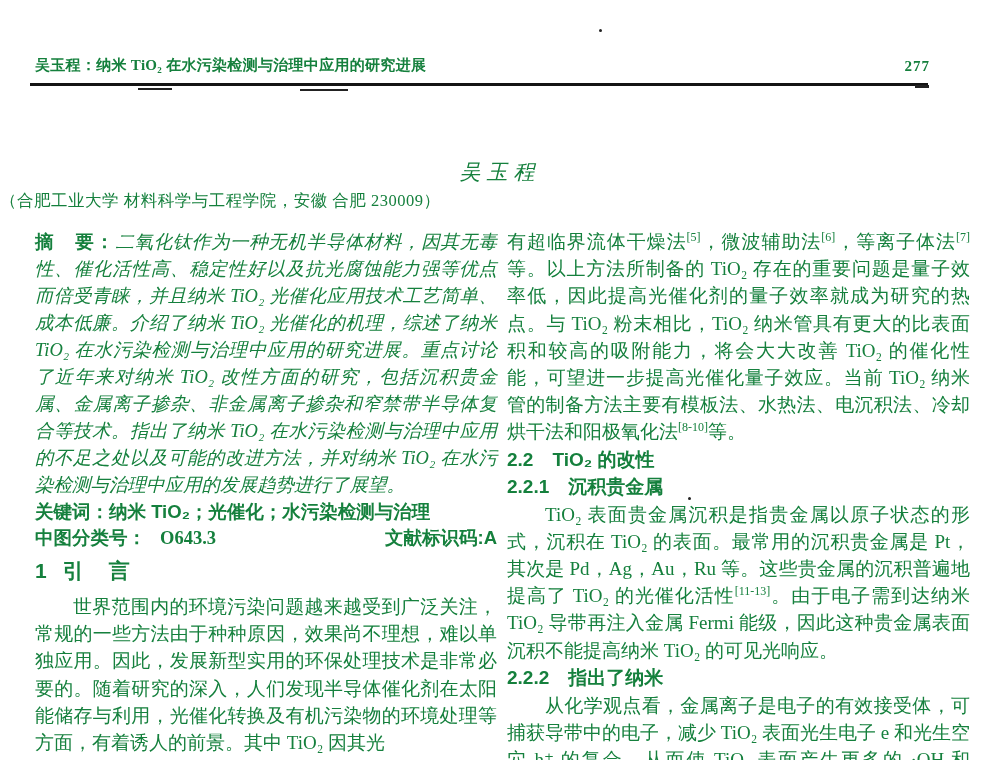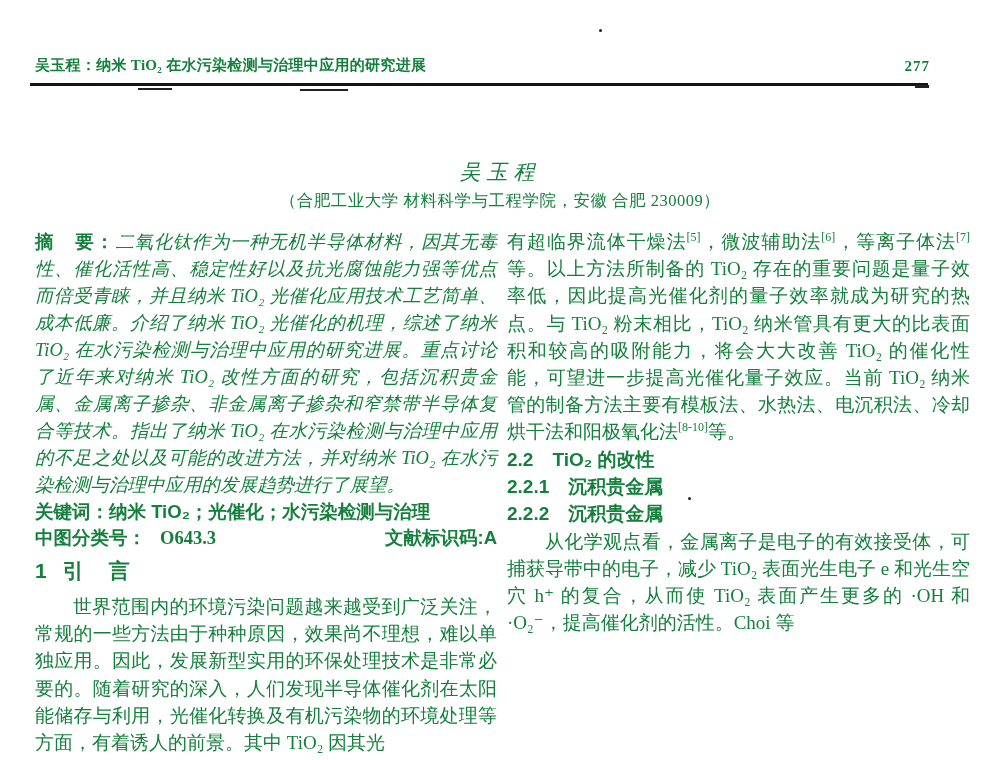--- a/index.html
+++ b/index.html
@@ -47,21 +47,20 @@
   h1.paper-title sup { font-size: 14px; vertical-align: 14px; }
   .author {
     position: absolute; top: 158px; left: 0; width: 1000px;
     text-align: center;
     font-size: 21px;
     font-style: italic;
     letter-spacing: 6px;
   }
   .affiliation {
     position: absolute; top: 190px; left: 0; width: 1000px;
-    text-align: center;
     font-size: 16.5px;
     letter-spacing: 0.5px;
   }
   
   .columns {
     position: absolute;
     top: 228px; left: 35px;
     width: 935px;
     display: flex;
     gap: 10px;
@@ -155,22 +154,23 @@
 
       <p class="body-text indent2">世界范围内的环境污染问题越来越受到广泛关注，常规的一些方法由于种种原因，效果尚不理想，难以单独应用。因此，发展新型实用的环保处理技术是非常必要的。随着研究的深入，人们发现半导体催化剂在太阳能储存与利用，光催化转换及有机污染物的环境处理等方面，有着诱人的前景。其中 TiO₂ 因其光</p>
     </div>
 
     <div class="col right">
       <p class="body-text"><span>有超临界流体干燥法</span><sup>[5]</sup><span>，微波辅助法</span><sup>[6]</sup><span>，等离子体法</span><sup>[7]</sup><span>等。以上方法所制备的 TiO₂ 存在的重要问题是量子效率低，因此提高光催化剂的量子效率就成为研究的热点。与 TiO₂ 粉末相比，TiO₂ 纳米管具有更大的比表面积和较高的吸附能力，将会大大改善 TiO₂ 的催化性能，可望进一步提高光催化量子效应。当前 TiO₂ 纳米管的制备方法主要有模板法、水热法、电沉积法、冷却烘干法和阳极氧化法</span><sup>[8-10]</sup><span>等。</span></p>
 
       <h3 class="sub-heading">2.2　TiO₂ 的改性</h3>
       <h3 class="sub-heading">2.2.1　沉积贵金属</h3>
 
+      <p class="body-text indent2"><span>TiO₂ 表面贵金属沉积是指贵金属以原子状态的形式，沉积在 TiO₂ 的表面。最常用的沉积贵金属是 Pt，其次是 Pd，Ag，Au，Ru 等。这些贵金属的沉积普遍地提高了 TiO₂ 的光催化活性</span><sup>[11-13]</sup><span>。由于电子需到达纳米 TiO₂ 导带再注入金属 Fermi 能级，因此这种贵金属表面沉积不能提高纳米 TiO₂ 的可见光响应。</span></p>
 
-      <h3 class="sub-heading">2.2.2　沉积贵金属</h3>
+      <h3 class="sub-heading">2.2.2　指出了纳米</h3>
 
       <p class="body-text indent2"><span>从化学观点看，金属离子是电子的有效接受体，可捕获导带中的电子，减少 TiO₂ 表面光生电子 e 和光生空穴 h⁺ 的复合，从而使 TiO₂ 表面产生更多的 ·OH 和·O₂⁻，提高催化剂的活性。Choi 等</span></p>
     </div>
 
   </div>
 
   <div class="speck dot1"></div>
   <div class="speck dot2"></div>
   <div class="speck dash1"></div>
   <div class="speck dash2"></div>

